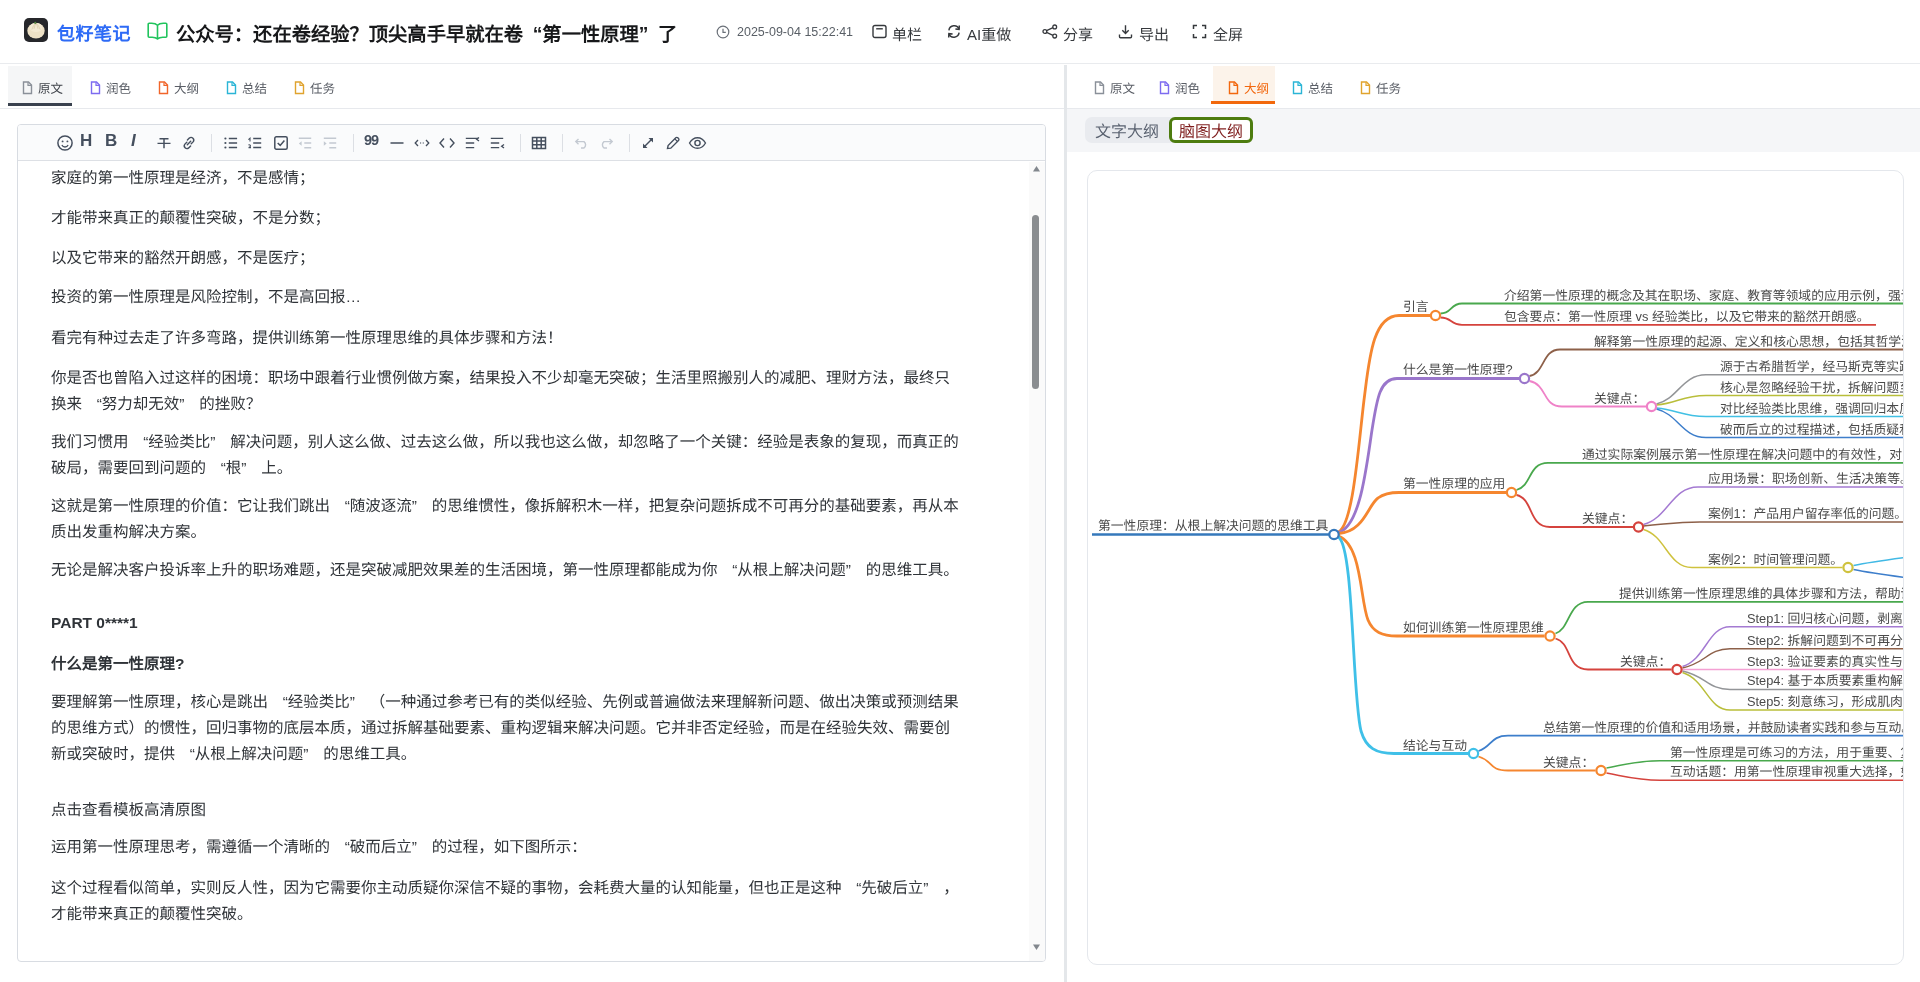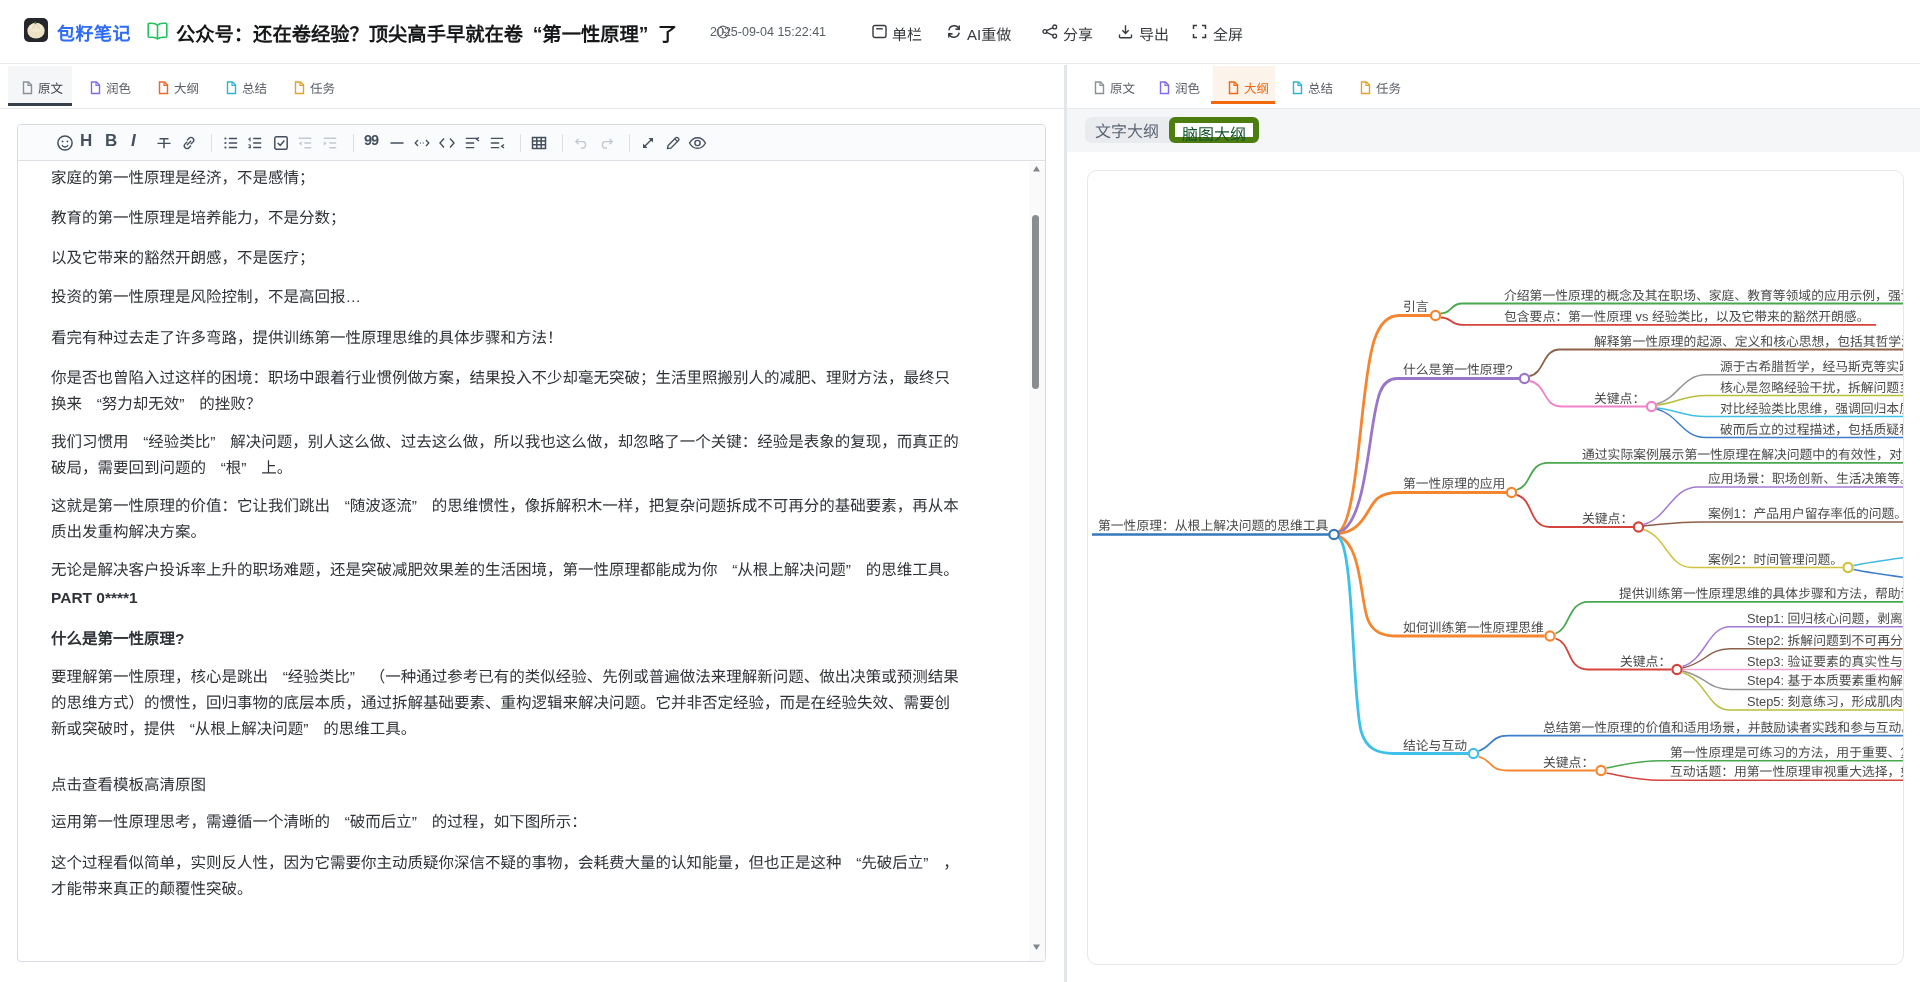--- a/index.html
+++ b/index.html
@@ -38,42 +38,42 @@
 #edtext { position:absolute; left:33px; top:36px; width:980px; font-size:15.5px; line-height:26px; color:#2f3338; }
 #edtext p { margin:14px 0 0 0; }
 #edtext p.b { font-weight:bold; }
 #edscroll { position:absolute; right:0; top:37px; width:16px; height:801px; background:#fafafa; }
 #edthumb { position:absolute; right:6px; top:90px; width:7px; height:174px; border-radius:4px; background:#8a8d90; }
 
 
 #togglestrip { position:absolute; left:1067px; top:109px; width:853px; height:43px; background:#f5f6f8; }
 #seg { position:absolute; left:1085px; top:117px; height:26px; background:#e9ebef; border-radius:7px; display:flex; align-items:center; font-size:16px; }
 #seg .s1 { padding:0 10px; color:#5a6270; }
-#seg .s2 { height:26px; line-height:24px; padding:0 7px; background:#fff; border:6px solid #4d7c0f; border-radius:6px; color:#14532d; }
+#seg .s2 { height:26px; line-height:24px; padding:0 7px; background:#fff; border:3px solid #4d7c0f; border-radius:6px; color:#7f1d1d; }
 #mapcard { position:absolute; left:1087px; top:170px; width:817px; height:795px; border:1px solid #e4e7ec; border-radius:10px; background:#fff; overflow:hidden; }
 #divider { position:absolute; left:1064px; top:65px; width:3px; height:917px; background:#e4e7ea; }
 </style>
 </head>
 <body>
 <div id="page">
 
   <div id="header">
     <div id="logo"><svg width="24" height="24" viewBox="0 0 24 24">
           <ellipse cx="12" cy="12.8" rx="8.7" ry="7.8" fill="#ede1c6"></ellipse>
           <ellipse cx="12" cy="9.5" rx="6.5" ry="4.6" fill="#f3e9d2"></ellipse>
           <path d="M7.8 11.5 q1.8 -5.2 4.2 -6.2 M16.2 11.5 q-1.8 -5.2 -4.2 -6.2 M10 10.8 q1 -4.5 2 -5.5 M14 10.8 q-1 -4.5 -2 -5.5" stroke="#d9c9a6" stroke-width="0.7" fill="none"></path>
           <circle cx="11.3" cy="4.9" r="1.1" fill="#55843f"></circle>
         </svg></div>
     <div id="brand">包籽笔记</div>
     <div id="bookicon"><svg width="21" height="18" viewBox="0 0 21 18">
           <path d="M10.5 3.2 C9 1.6 6.5 1.2 4.6 1.2 L2.2 1.2 C1.6 1.2 1.2 1.7 1.2 2.2 L1.2 14.2 C1.2 14.8 1.6 15.2 2.2 15.2 L5.2 15.2 C7 15.2 9.2 15.7 10.5 17 C11.8 15.7 14 15.2 15.8 15.2 L18.8 15.2 C19.4 15.2 19.8 14.8 19.8 14.2 L19.8 2.2 C19.8 1.7 19.4 1.2 18.8 1.2 L16.4 1.2 C14.5 1.2 12 1.6 10.5 3.2 Z M10.5 3.2 L10.5 16.2" fill="none" stroke="#21c45d" stroke-width="1.6" stroke-linejoin="round"></path>
         </svg></div>
     <div id="title">公众号：还在卷经验？顶尖高手早就在卷<span class="fo">“</span>第一性原理<span class="fq">”</span>了</div>
 
-    <div class="hmeta" style="left:710px;">2025-09-04 15:22:41</div>
+    <div class="hmeta" style="left:737px;">2025-09-04 15:22:41</div>
     <svg class="abs" style="left:716px;top:25px;" width="14" height="14" viewBox="0 0 14 14">
         <circle cx="7" cy="7" r="5.8" fill="none" stroke="#6a7078" stroke-width="1.2"></circle>
         <path d="M7 3.8V7.3H9.8" fill="none" stroke="#6a7078" stroke-width="1.2"></path>
       </svg>
 
     <div class="hbtn" style="left:892px;">单栏</div>
     <svg class="abs" style="left:872px;top:24px;" width="15" height="15" viewBox="0 0 15 15">
         <rect x="1" y="1.5" width="13" height="12" rx="2" fill="none" stroke="#36393d" stroke-width="1.4"></rect>
         <path d="M4.2 4.8h6.6" stroke="#36393d" stroke-width="1.4"></path>
       </svg>
@@ -266,29 +266,29 @@
           <path d="M3.5 14.5 4.1 11.5 11.8 3.8 a1.4 1.4 0 0 1 2 0 l0.7 0.7 a1.4 1.4 0 0 1 0 2 L6.8 14.2 3.5 14.5z" fill="none" stroke="#454f5e" stroke-width="1.4"></path>
           <path d="M10.8 4.8 13.5 7.5" stroke="#454f5e" stroke-width="1.2"></path>
         </svg>
       <svg class="ti" style="left:670px" width="19" height="18" viewBox="0 0 19 18">
           <path d="M1.5 9 C3.5 5.5 6.3 3.7 9.5 3.7 C12.7 3.7 15.5 5.5 17.5 9 C15.5 12.5 12.7 14.3 9.5 14.3 C6.3 14.3 3.5 12.5 1.5 9Z" fill="none" stroke="#454f5e" stroke-width="1.4"></path>
           <circle cx="9.5" cy="9" r="2.6" fill="none" stroke="#454f5e" stroke-width="1.4"></circle>
         </svg>
     </div>
     <div id="edtext">
       <p style="margin-top:4px">家庭的第一性原理是经济，不是感情；</p>
-      <p style="margin-top:14px">教育的第一性原理是培养能力，不是分数；</p>
+      <p style="margin-top:14px">才能带来真正的颠覆性突破，不是分数；</p>
       <p style="margin-top:13.5px">以及它带来的豁然开朗感，不是医疗；</p>
       <p style="margin-top:13.5px">投资的第一性原理是风险控制，不是高回报…</p>
       <p style="margin-top:15px">看完有种过去走了许多弯路，提供训练第一性原理思维的具体步骤和方法！</p>
       <p style="margin-top:14px">你是否也曾陷入过这样的困境：职场中跟着行业惯例做方案，结果投入不少却毫无突破；生活里照搬别人的减肥、理财方法，最终只<br>换来 <span class="fo">“</span>努力却无效<span class="fq">”</span> 的挫败？</p>
       <p style="margin-top:12px">我们习惯用 <span class="fo">“</span>经验类比<span class="fq">”</span> 解决问题，别人这么做、过去这么做，所以我也这么做，却忽略了一个关键：经验是表象的复现，而真正的<br>破局，需要回到问题的 <span class="fo">“</span>根<span class="fq">”</span> 上。</p>
       <p style="margin-top:12px">这就是第一性原理的价值：它让我们跳出 <span class="fo">“</span>随波逐流<span class="fq">”</span> 的思维惯性，像拆解积木一样，把复杂问题拆成不可再分的基础要素，再从本<br>质出发重构解决方案。</p>
       <p style="margin-top:12px">无论是解决客户投诉率上升的职场难题，还是突破减肥效果差的生活困境，第一性原理都能成为你 <span class="fo">“</span>从根上解决问题<span class="fq">”</span> 的思维工具。</p>
-      <p class="b" style="margin-top:2px">PART 0****1</p>
+      <p class="b" style="margin-top:27px">PART 0****1</p>
       <p class="b" style="margin-top:14.5px">什么是第一性原理?</p>
       <p style="margin-top:12px">要理解第一性原理，核心是跳出 <span class="fo">“</span>经验类比<span class="fq">”</span> （一种通过参考已有的类似经验、先例或普遍做法来理解新问题、做出决策或预测结果<br>的思维方式）的惯性，回归事物的底层本质，通过拆解基础要素、重构逻辑来解决问题。它并非否定经验，而是在经验失效、需要创<br>新或突破时，提供 <span class="fo">“</span>从根上解决问题<span class="fq">”</span> 的思维工具。</p>
       <p style="margin-top:30px">点击查看模板高清原图</p>
       <p style="margin-top:11.5px">运用第一性原理思考，需遵循一个清晰的 <span class="fo">“</span>破而后立<span class="fq">”</span> 的过程，如下图所示：</p>
       <p style="margin-top:14.5px">这个过程看似简单，实则反人性，因为它需要你主动质疑你深信不疑的事物，会耗费大量的认知能量，但也正是这种 <span class="fo">“</span>先破后立<span class="fq">”</span> ，<br>才能带来真正的颠覆性突破。</p>
     </div>
     <div id="edscroll"></div>
     <div id="edthumb"></div>
     <svg class="abs" style="right:4px;top:40px;" width="9" height="8" viewBox="0 0 9 8">
         <path d="M4.5 1 8 6.5H1z" fill="#82878d"></path>

